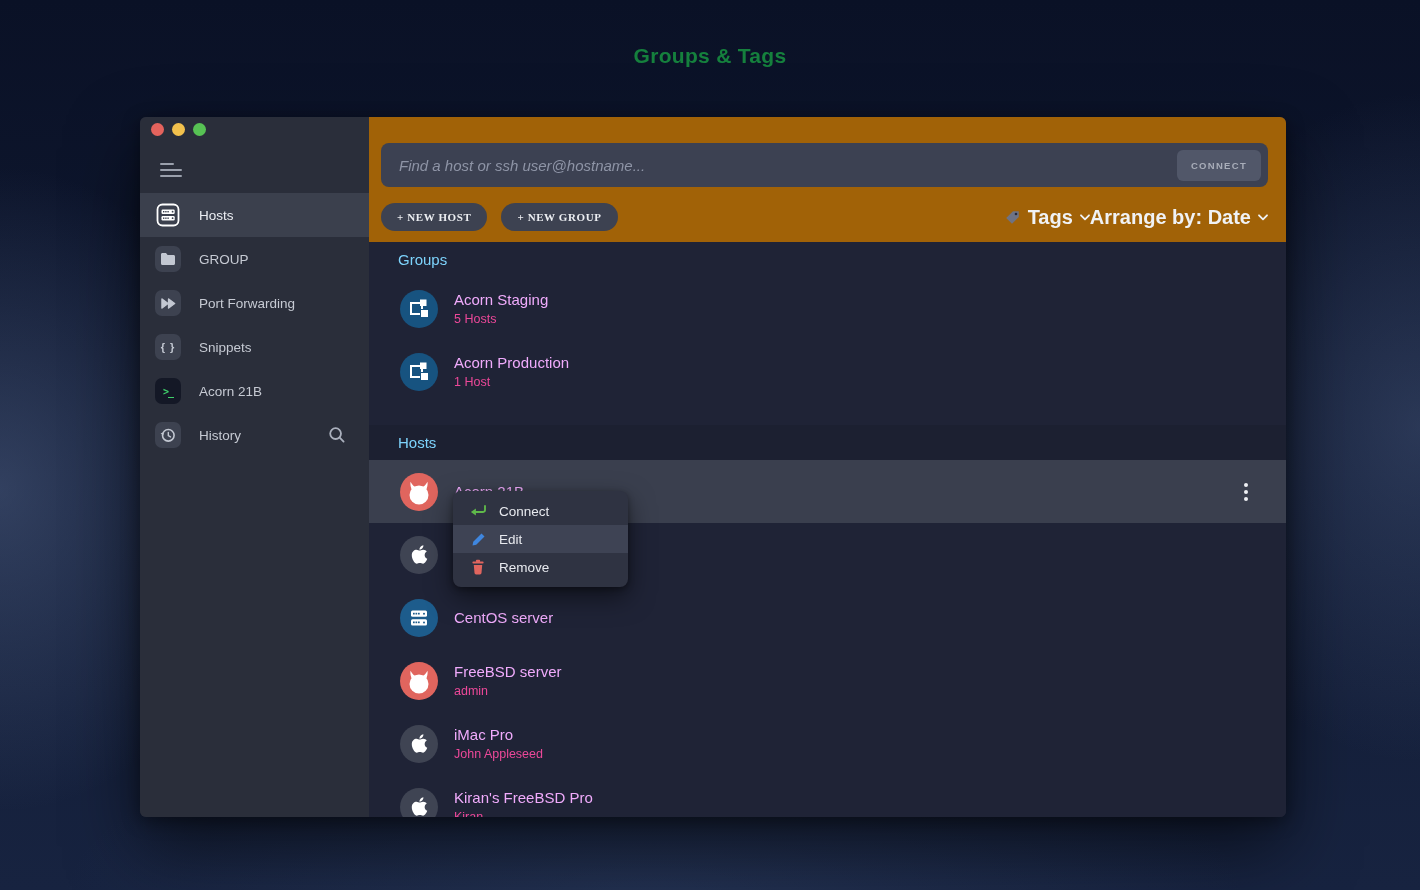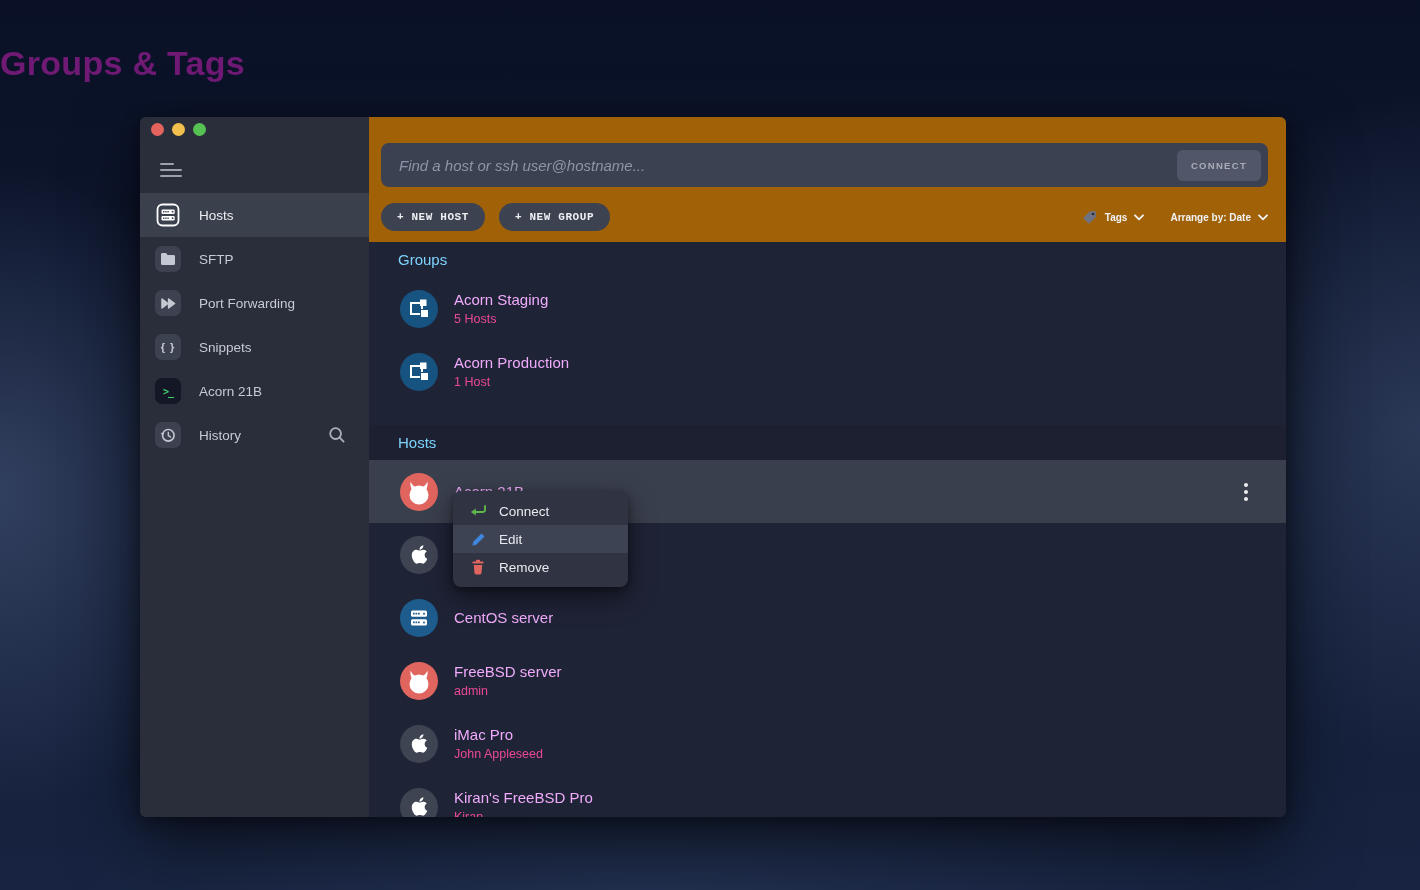--- a/index.html
+++ b/index.html
@@ -8,21 +8,21 @@
     font-family:"Liberation Sans", sans-serif;
     background:
       radial-gradient(ellipse 420px 520px at 0% 55%, rgba(95,115,155,.42), transparent 62%),
       radial-gradient(ellipse 420px 540px at 100% 48%, rgba(85,105,145,.38), transparent 62%),
       radial-gradient(ellipse 900px 320px at 46% 102%, rgba(60,80,120,.32), transparent 66%),
       linear-gradient(180deg,#0a1126 0%,#0f1830 40%,#15203b 78%,#172340 100%);
     position:relative;
   }
   .page-title {
     position:absolute; top:44px; left:0; width:100%;
-    font-size:34px; font-weight:800; letter-spacing:.3px; color:#701a75;
+    text-align:center; font-size:21px; font-weight:800; letter-spacing:.3px; color:#15803d;
   }
   
   .window {
     position:absolute; left:140px; top:117px; width:1146px; height:700px;
     border-radius:6px; overflow:hidden; display:flex;
     box-shadow:0 30px 70px rgba(0,0,0,.55), 0 4px 18px rgba(0,0,0,.4);
     background:#202437;
   }
   
   .sidebar { width:229px; flex:0 0 229px; background:#2a2e3a; position:relative; }
@@ -49,25 +49,25 @@
   .topbar { position:absolute; top:0; left:0; right:0; height:125px; background:#a16207;
     padding:26px 18px 0 12px; }
   .searchbar { display:flex; align-items:center; height:44px; background:#3c4152;
     border-radius:8px; padding:0 7px 0 18px; }
   .search-placeholder { font-style:italic; font-size:15px; color:#8e94a6; }
   .connect-btn { margin-left:auto; height:31px; padding:0 14px; background:#515769;
     border-radius:6px; border:none; font-family:inherit; font-size:9.5px; font-weight:700;
     letter-spacing:1.3px; color:#a8adb9; display:flex; align-items:center; }
   .actions-row { margin-top:16px; display:flex; align-items:center; }
   .pill { height:28px; padding:13px 16px; background:#3d4251; border:none; border-radius:14px;
-    font-family:Liberation Mono, monospace; font-size:11px; font-weight:700; letter-spacing:.6px; color:#eceef2;
+    font-family:Liberation Serif, serif; font-size:11px; font-weight:700; letter-spacing:.6px; color:#eceef2;
     display:flex; align-items:center; margin-right:14px; }
   .right-controls { margin-left:auto; display:flex; align-items:center; }
-  .ctl { display:flex; align-items:center; gap:7px; font-size:10px; font-weight:700; color:#f0f2f5; }
-  .ctl + .ctl { margin-left:26px; }
+  .ctl { display:flex; align-items:center; gap:7px; font-size:20px; font-weight:700; color:#f0f2f5; }
+  .ctl + .ctl { }
   
   .list { position:absolute; top:125px; left:0; right:0; bottom:0; background:#1f2336; }
   .section-header { height:35px; display:flex; align-items:center; padding-left:29px;
     font-size:15px; font-weight:400; color:#7dd3fc; }
   .section-header.hosts { margin-top:22px; background:#1c2031; }
   .row { height:63px; display:flex; align-items:center; padding-left:31px; }
   .row.selected { background:#3a3f4e; }
   .avatar { width:38px; height:38px; border-radius:50%; flex:0 0 38px;
     display:flex; align-items:center; justify-content:center; }
   .av-group{background:#175380;} .av-server{background:#1d5c8c;}
@@ -128,21 +128,21 @@
         </span>
         <span>Hosts</span>
       </div>
 
       <div class="nav-item">
         <span class="icon-box">
           <svg width="18" height="18" viewBox="0 0 18 18">
             <path d="M2 4.6 C2 3.8 2.6 3.1 3.4 3.1 H7 l1.6 2 H14.6 C15.4 5.1 16 5.8 16 6.6 V13.4 C16 14.2 15.4 14.9 14.6 14.9 H3.4 C2.6 14.9 2 14.2 2 13.4 Z" fill="#c3c8d2"></path>
           </svg>
         </span>
-        <span>SFTP</span>
+        <span>GROUP</span>
       </div>
 
       <div class="nav-item">
         <span class="icon-box">
           <svg width="18" height="18" viewBox="0 0 18 18">
             <polygon points="3,5 9,9.5 3,14" fill="#c3c8d2" stroke="#c3c8d2" stroke-width="1.5" stroke-linejoin="round"></polygon>
             <polygon points="9.6,5 15.6,9.5 9.6,14" fill="#c3c8d2" stroke="#c3c8d2" stroke-width="1.5" stroke-linejoin="round"></polygon>
           </svg>
         </span>
         <span>Port Forwarding</span>

